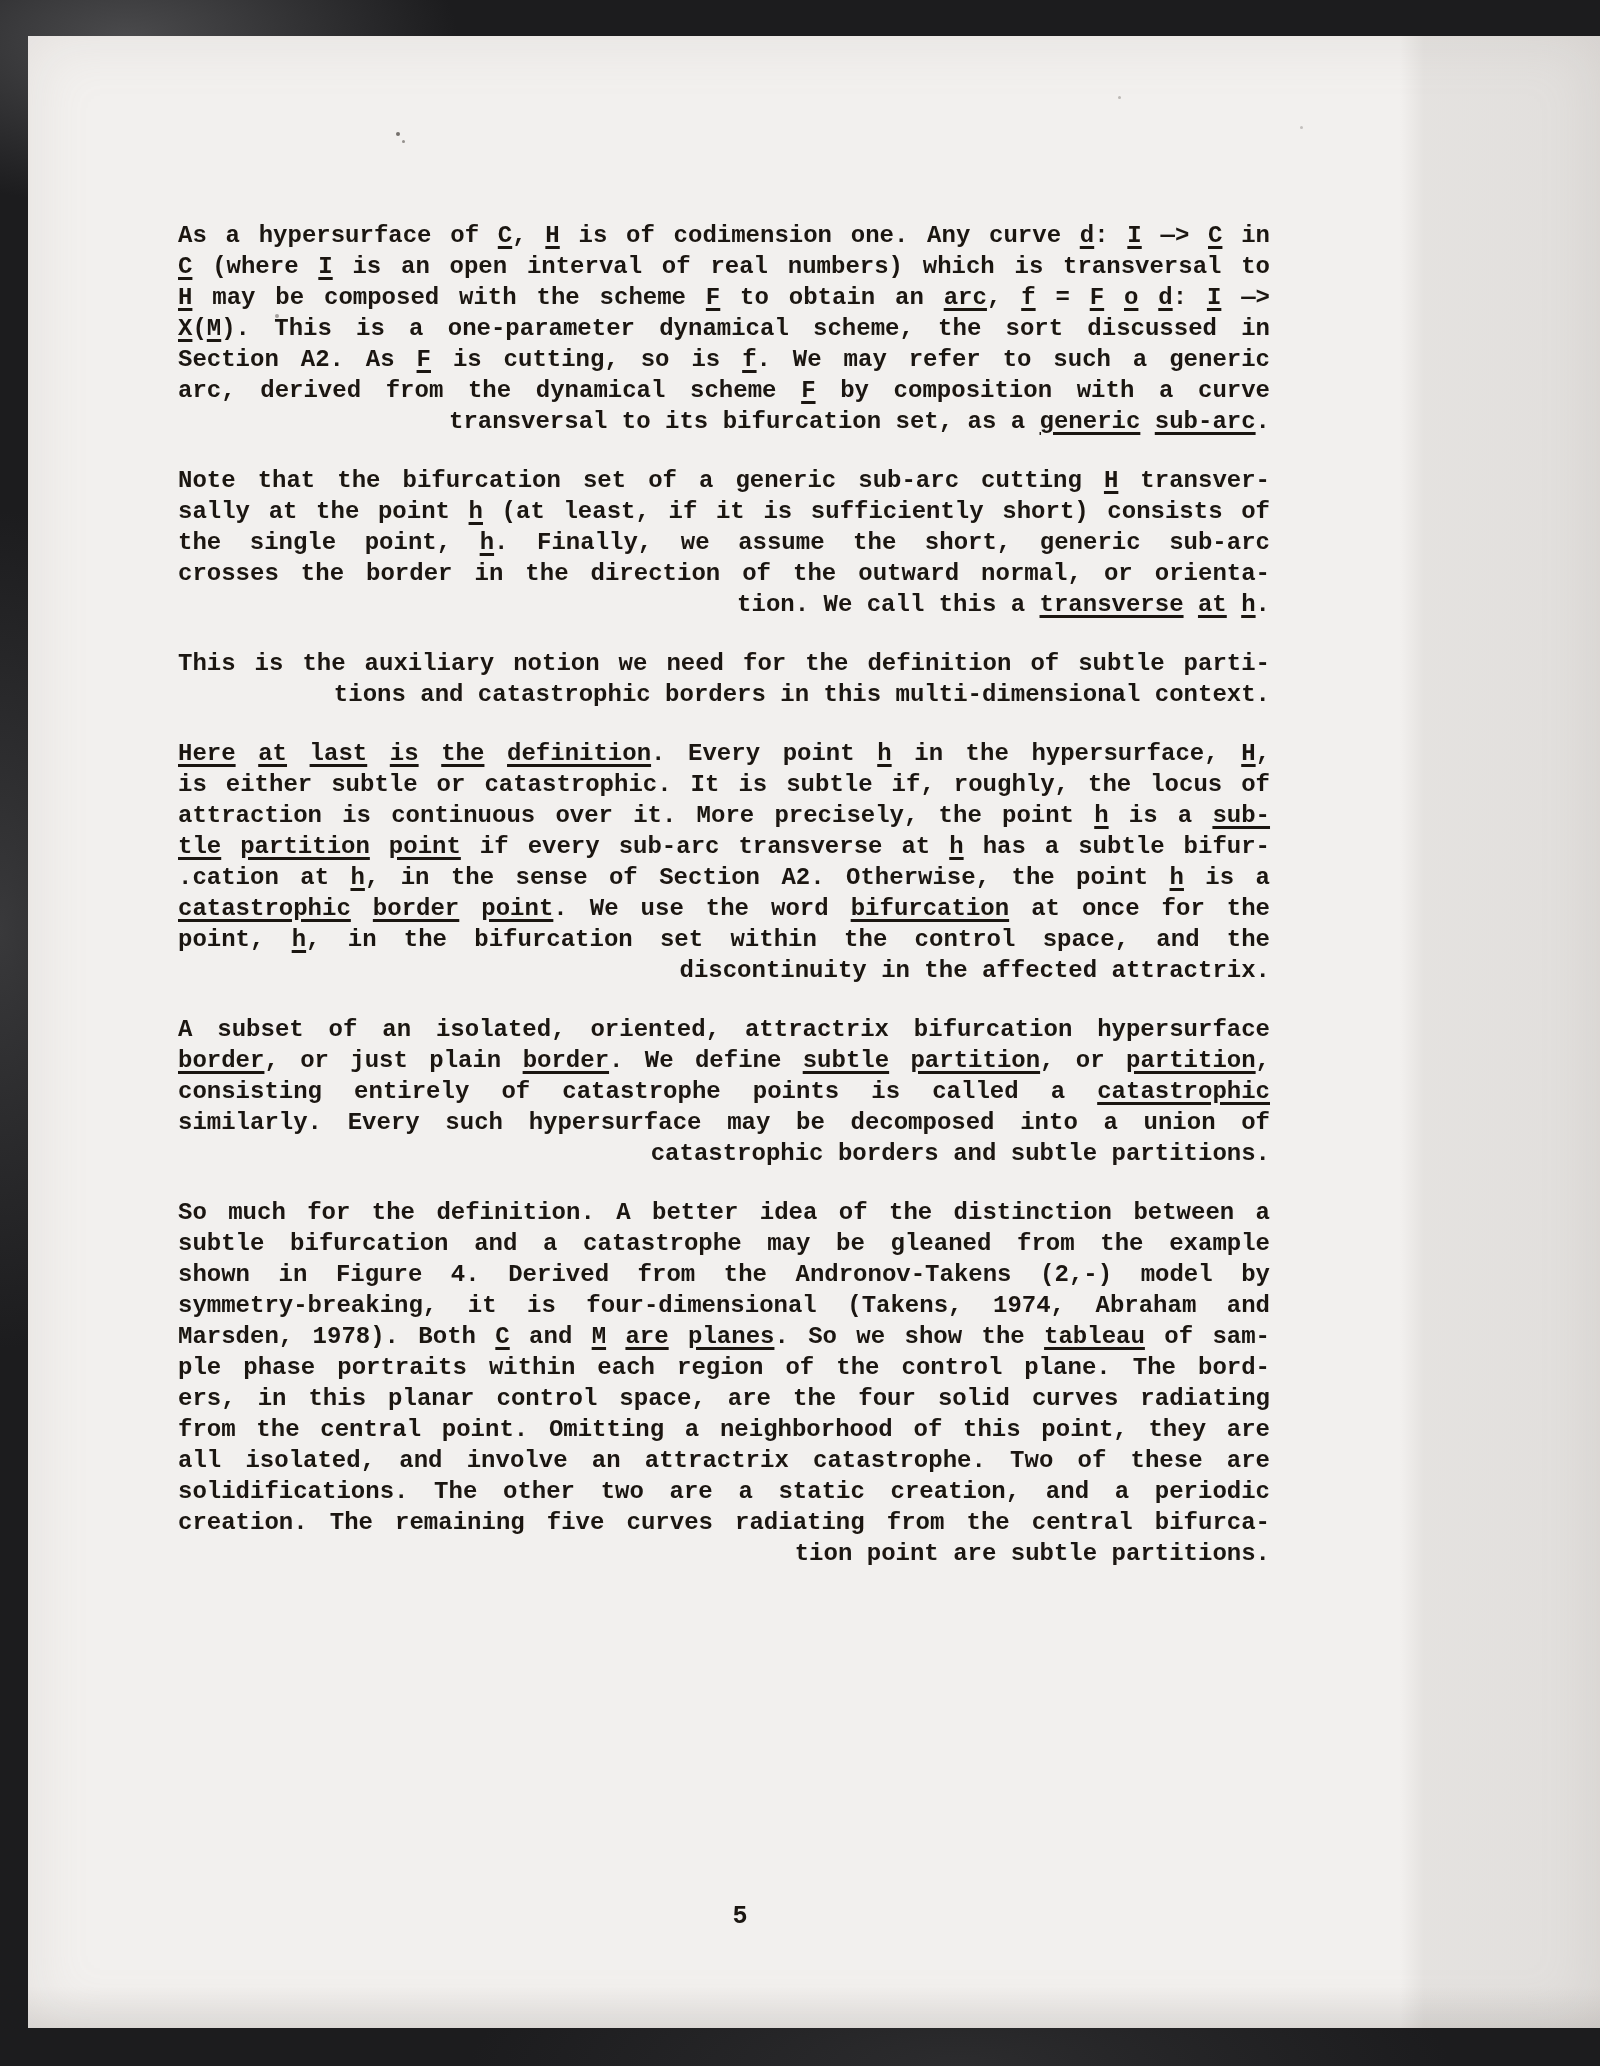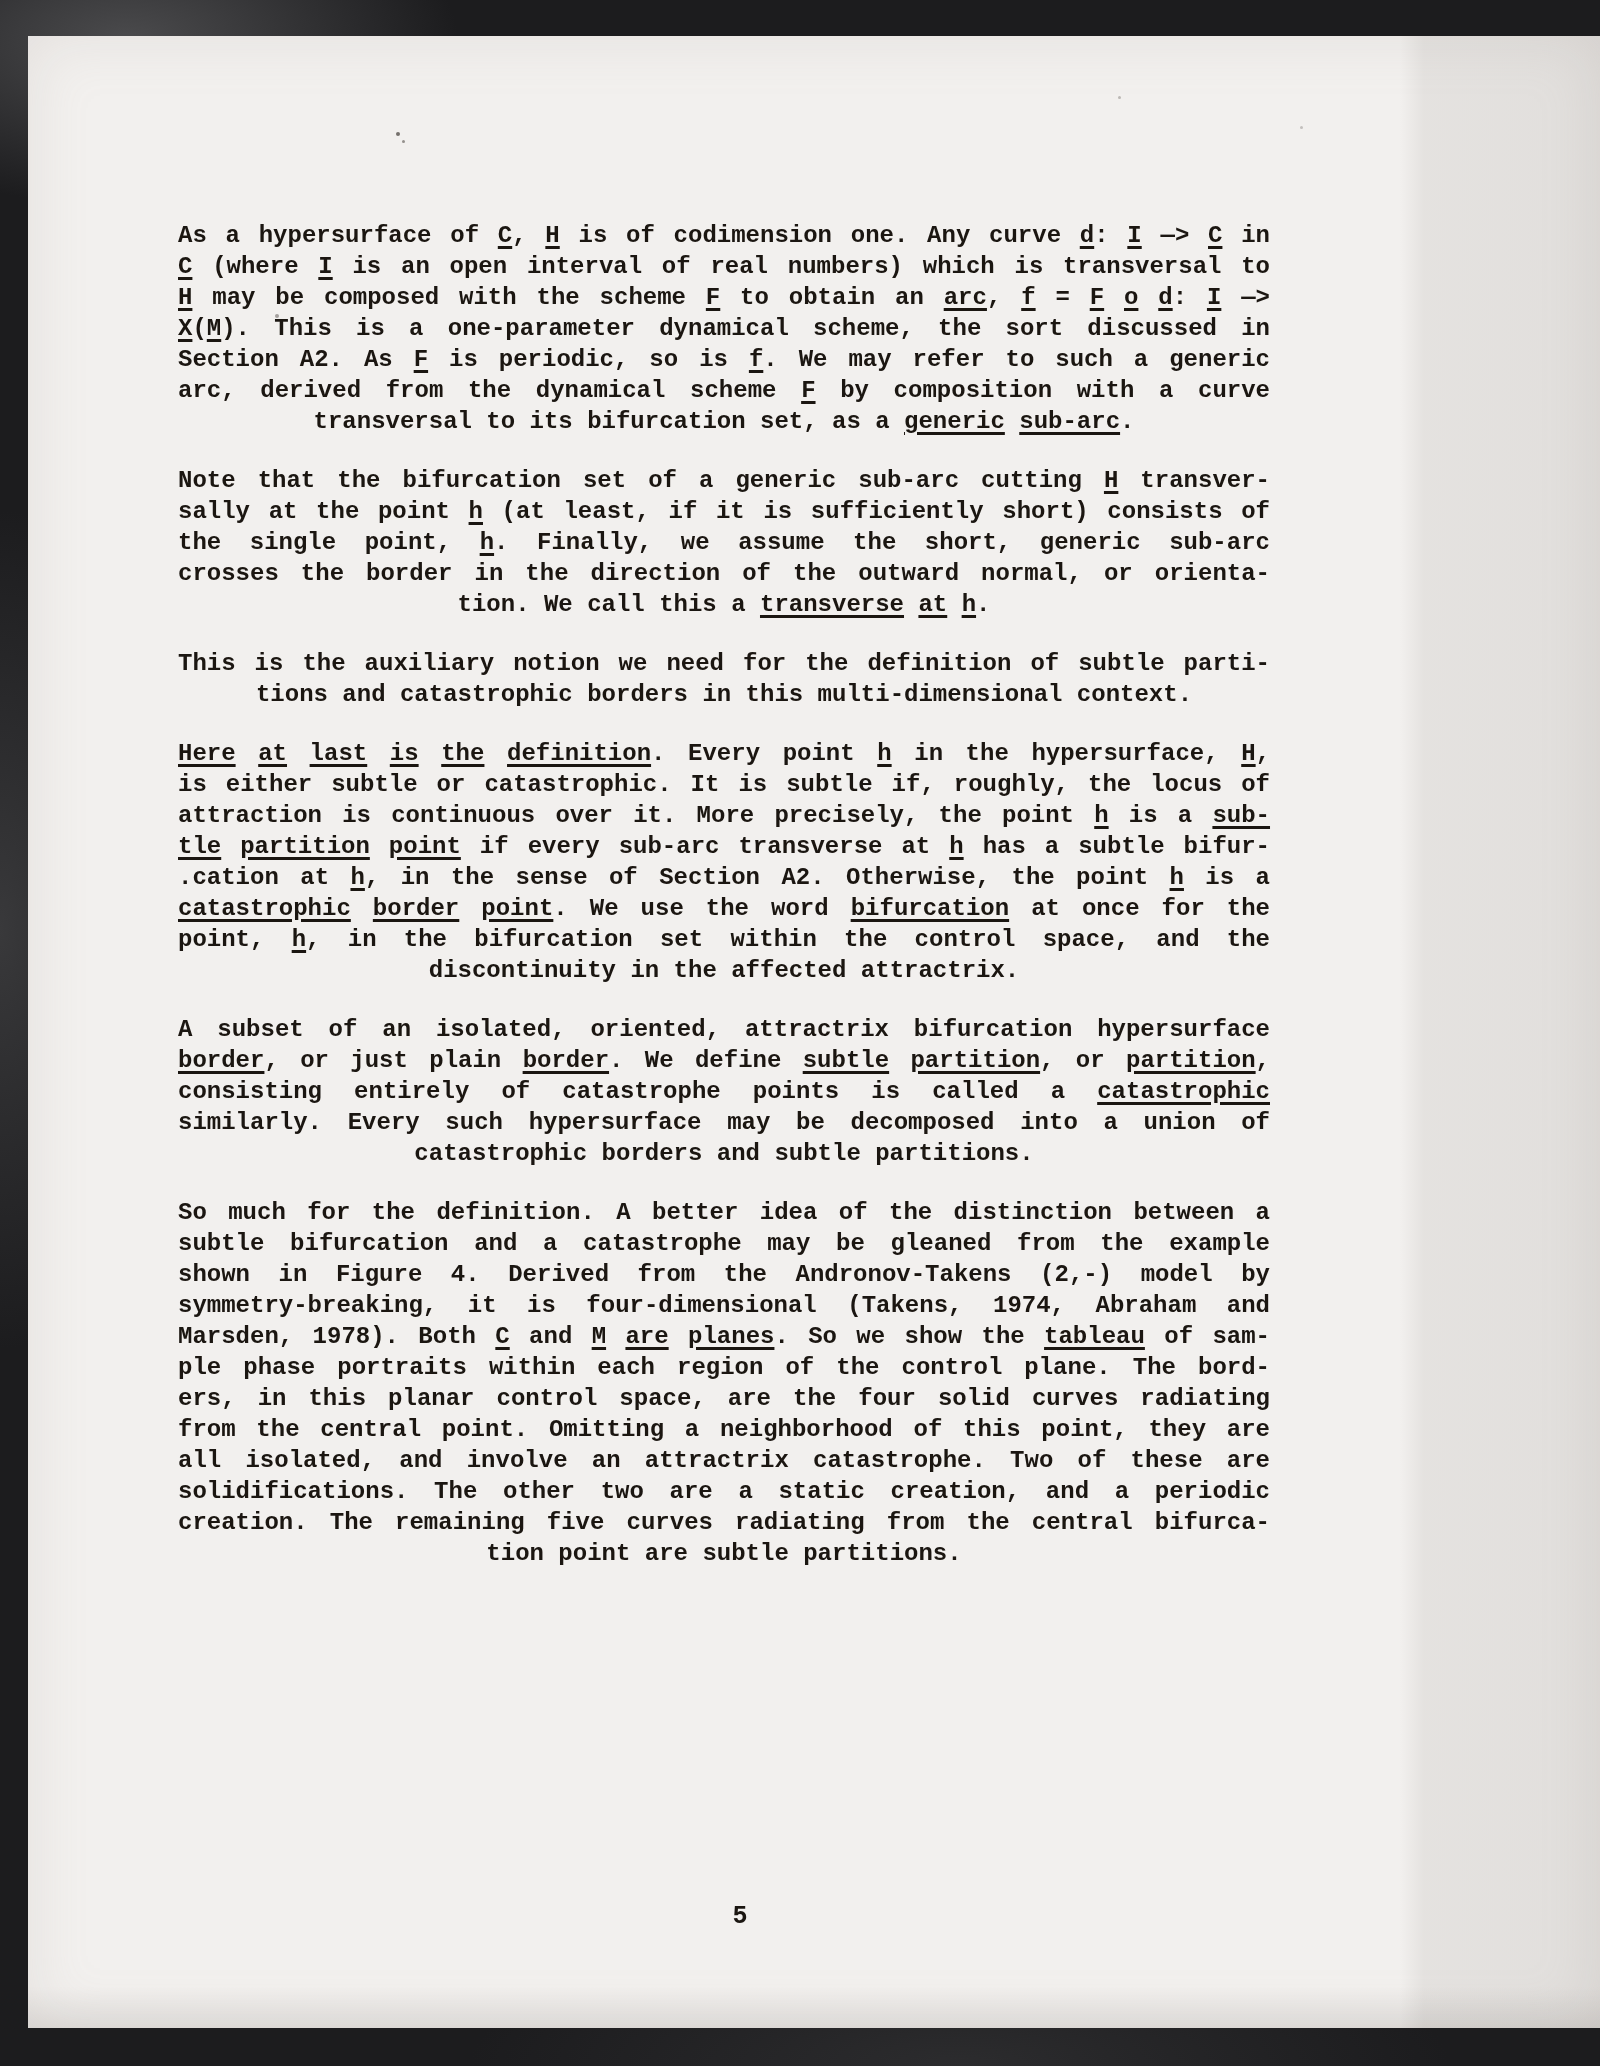--- a/index.html
+++ b/index.html
@@ -33,21 +33,21 @@
     font-size:24px;line-height:31px;font-weight:bold;
   }
   .para{margin:0 0 28px 0;}
   .line{
     text-align:justify;
     -webkit-text-align-last:justify;
     text-align-last:justify;
     min-height:31px;
   }
   .line.pl{
-    text-align:center;
+    text-align:right;
     -webkit-text-align-last:auto;
     text-align-last:auto;
   }
   .u{
     text-decoration:underline;
     text-decoration-thickness:2.5px;
     text-underline-offset:4px;
   }
   .page-number{
     position:absolute;left:698px;top:1866px;width:28px;
@@ -69,21 +69,21 @@
   <span class="speck s3"></span>
   <span class="speck s4"></span>
   <span class="speck s5"></span>
 
   <div class="doc-text" id="doc-body">
       <div class="para">
         <div class="line"><span>As a hypersurface of </span><span class="u">C</span><span>, </span><span class="u">H</span><span> is of codimension one. Any curve </span><span class="u">d</span><span>: </span><span class="u">I</span><span> —&gt; </span><span class="u">C</span><span> in</span></div>
         <div class="line"><span class="u">C</span><span> (where </span><span class="u">I</span><span> is an open interval of real numbers) which is transversal to</span></div>
         <div class="line"><span class="u">H</span><span> may be composed with the scheme </span><span class="u">F</span><span> to obtain an </span><span class="u">arc</span><span>, </span><span class="u">f</span><span> = </span><span class="u">F</span><span> </span><span class="u">o</span><span> </span><span class="u">d</span><span>: </span><span class="u">I</span><span> —&gt;</span></div>
         <div class="line"><span class="u">X</span><span>(</span><span class="u">M</span><span>). This is a one-parameter dynamical scheme, the sort discussed in</span></div>
-        <div class="line"><span>Section A2. As </span><span class="u">F</span><span> is periodic, so is </span><span class="u">f</span><span>. We may refer to such a generic</span></div>
+        <div class="line"><span>Section A2. As </span><span class="u">F</span><span> is cutting, so is </span><span class="u">f</span><span>. We may refer to such a generic</span></div>
         <div class="line"><span>arc, derived from the dynamical scheme </span><span class="u">F</span><span> by composition with a curve</span></div>
         <div class="line pl"><span>transversal to its bifurcation set, as a </span><span class="u">generic</span><span> </span><span class="u">sub-arc</span><span>.</span></div>
       </div>
       <div class="para">
         <div class="line"><span>Note that the bifurcation set of a generic sub-arc cutting </span><span class="u">H</span><span> transver-</span></div>
         <div class="line"><span>sally at the point </span><span class="u">h</span><span> (at least, if it is sufficiently short) consists of</span></div>
         <div class="line"><span>the single point, </span><span class="u">h</span><span>. Finally, we assume the short, generic sub-arc</span></div>
         <div class="line"><span>crosses the border in the direction of the outward normal, or orienta-</span></div>
         <div class="line pl"><span>tion. We call this a </span><span class="u">transverse</span><span> </span><span class="u">at</span><span> </span><span class="u">h</span><span>.</span></div>
       </div>

